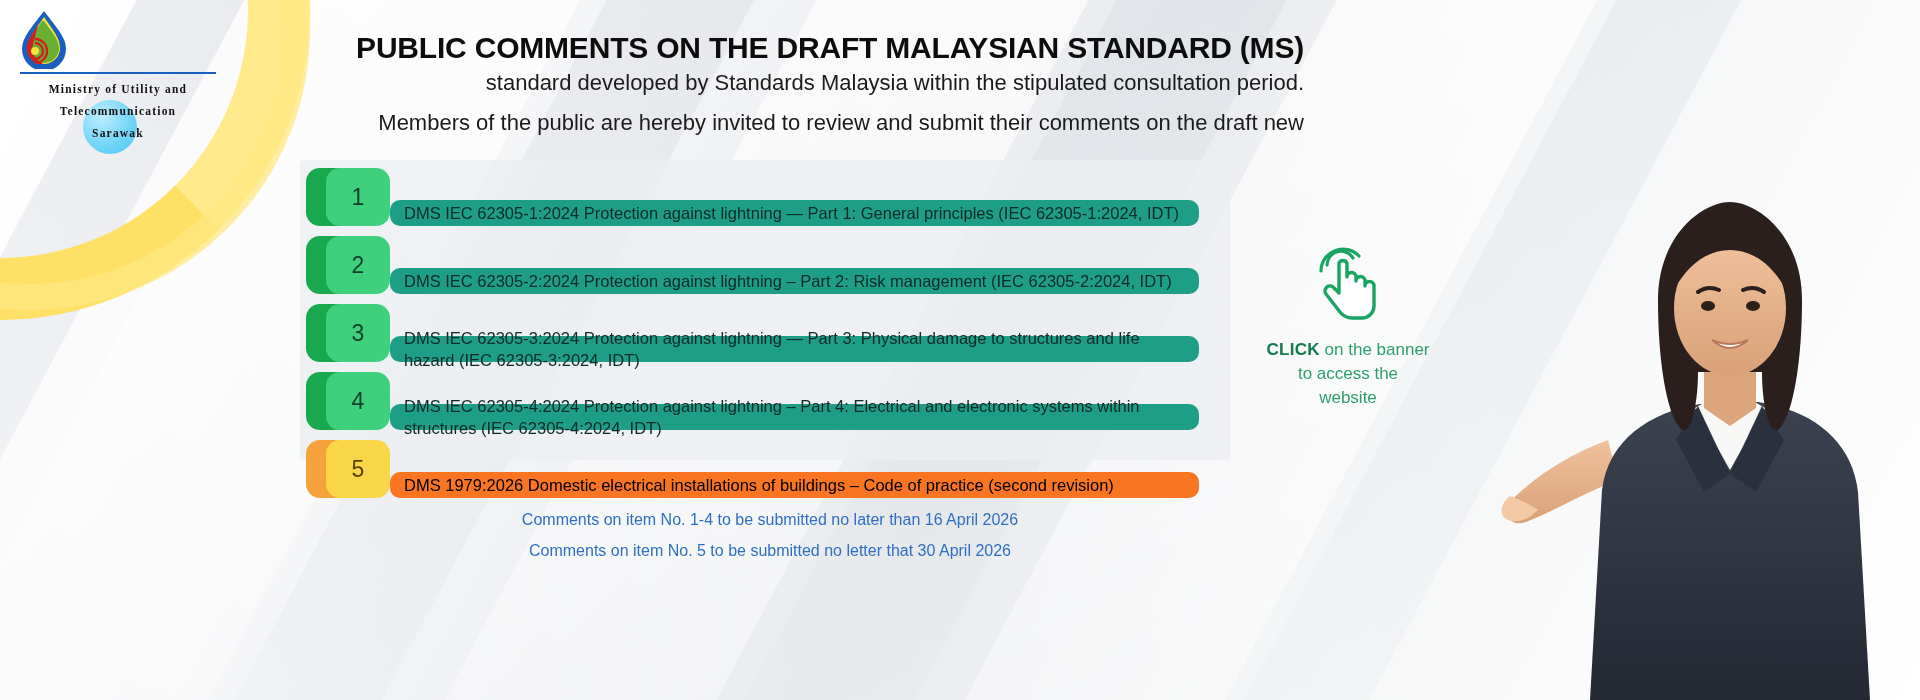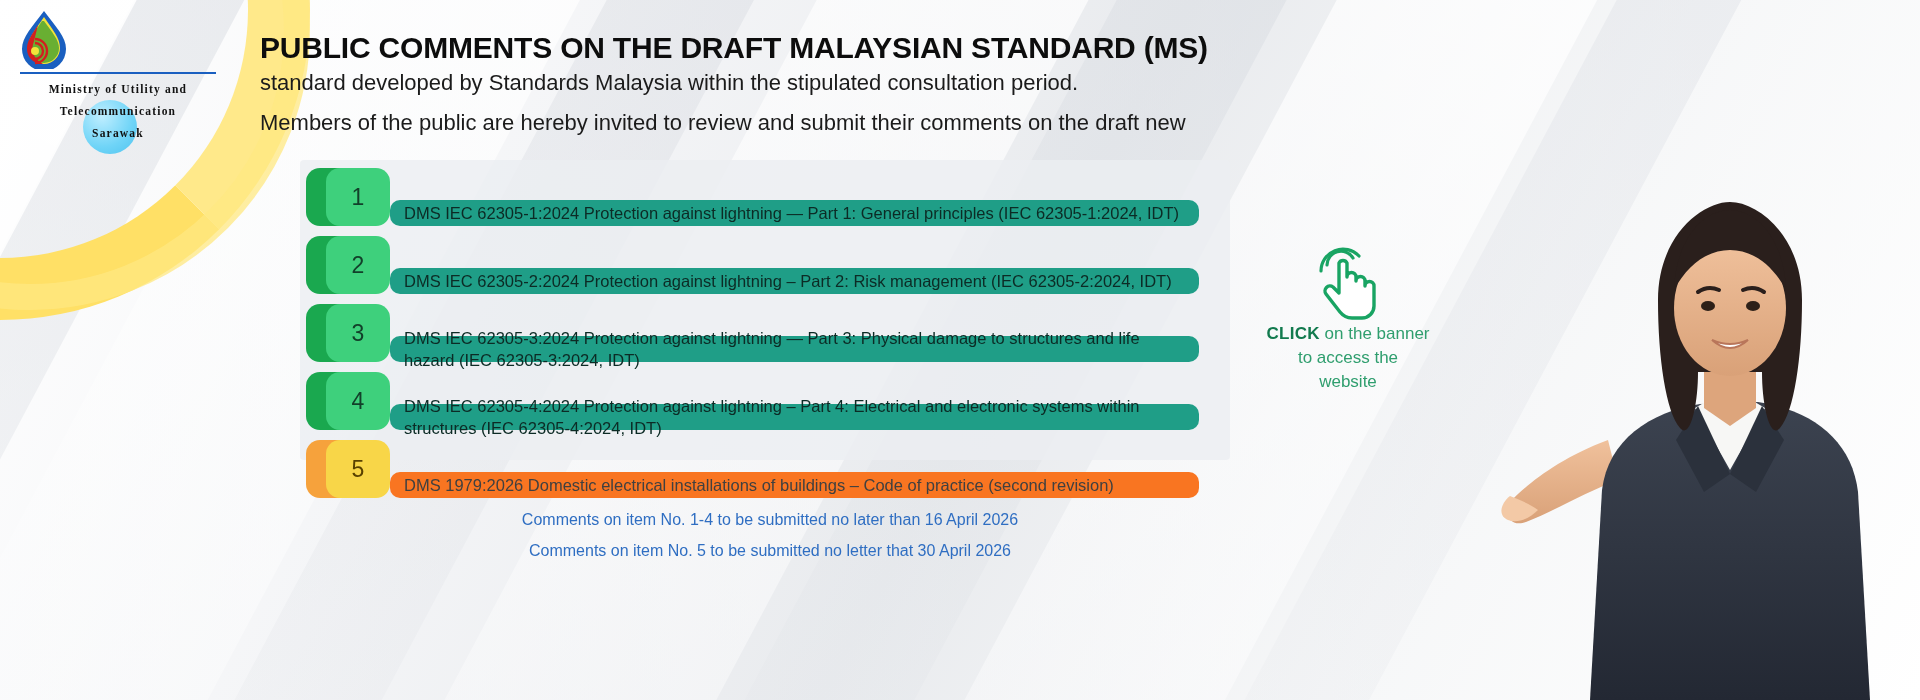--- a/index.html
+++ b/index.html
@@ -62,22 +62,22 @@
   .logo-sub {
     margin-top: 8px;
     font-family: "Liberation Serif", serif;
     font-weight: 700; font-size: 11.5px; letter-spacing: 1.2px;
     color: #111; line-height: 14px;
   }
   .logo-rule { height: 2px; background: #1a5fc0; margin: 2px 2px 3px 2px; }
 
   
   .headline {
-    position: absolute; left: 260px; top: 28px; width: 1030px;
-    text-align: left;
+    position: absolute; left: 274px; top: 28px; width: 1030px;
+    text-align: right;
   }
   .title {
     font-size: 30px; font-weight: 700; color: #0d0d0d;
     letter-spacing: -.2px; line-height: 40px;
   }
   .subtitle {
     margin-top: 10px;
     font-size: 22px; color: #1b1b1b; line-height: 30px;
   }
 
@@ -106,37 +106,37 @@
     font-size: 23px; color: #12402a; font-weight: 400;
   }
   .row.orange .badge-back { background: #f6a23c; }
   .row.orange .badge-front { background: #f8d648; color: #5a4200; }
   .bar {
     flex: 1; background: #1f9e87; border-radius: 10px;
     display: flex; align-items: center;
     padding: 6px 14px;
     font-size: 16.5px; color: #0c2b25; line-height: 22px; margin-top: 32px;
   }
-  .row.orange .bar { background: #f97521; color: #404040; }
+  .row.orange .bar { background: #f97521; color: #000000; }
 
   
   .deadlines {
     position: absolute; left: 300px; top: 504px; width: 940px;
     text-align: center;
   }
   .deadlines div {
     font-size: 16px; color: #2f6ec2; line-height: 31px;
   }
 
   
   .callout {
     position: absolute; left: 1248px; top: 240px; width: 200px; text-align: center;
   }
   .cursor-icon { height: 82px; display: flex; align-items: center; justify-content: center; }
-  .callout-text { margin-top: 0; font-size: 17px; color: #2f9e6e; line-height: 24px; }
+  .callout-text { margin-top: 16px; font-size: 17px; color: #2f9e6e; line-height: 24px; }
   .callout-text b { color: #127a4e; font-weight: 700; letter-spacing: .3px; }
 
   
   .person { position: absolute; right: 0; bottom: 0; width: 430px; height: 560px; }
 </style>
 </head>
 <body>
 
 <div id="banner">
 

